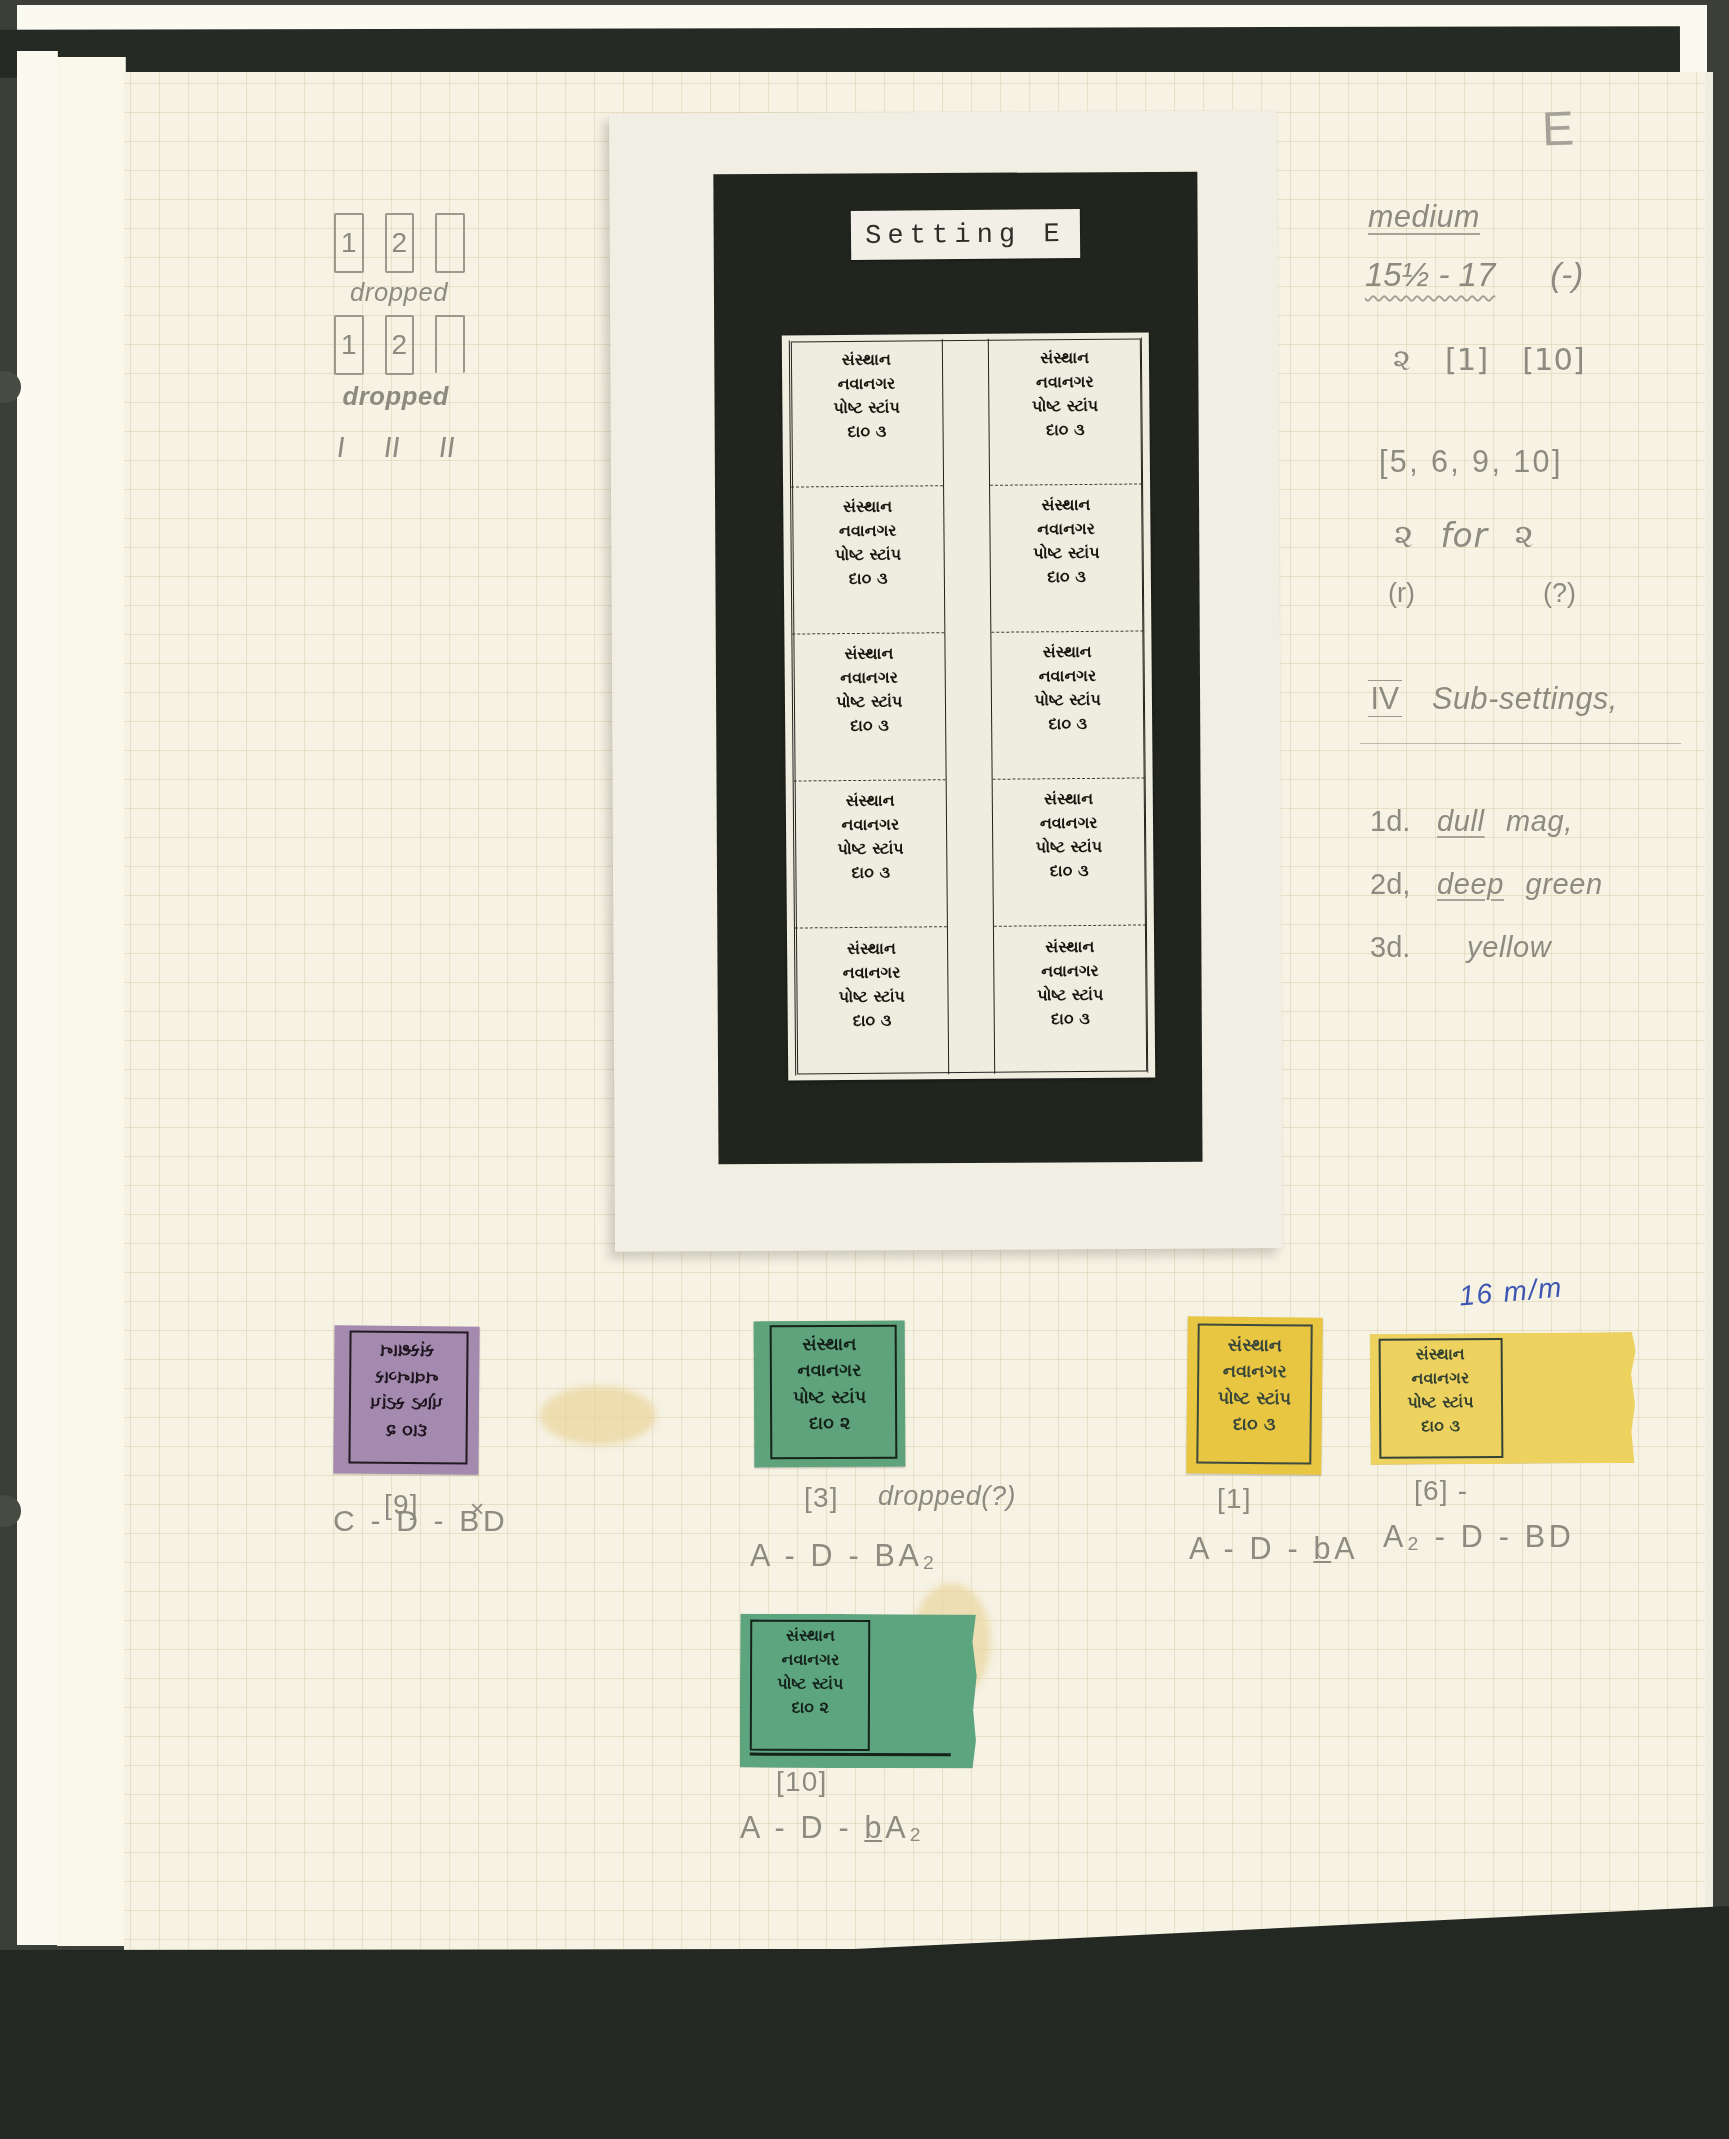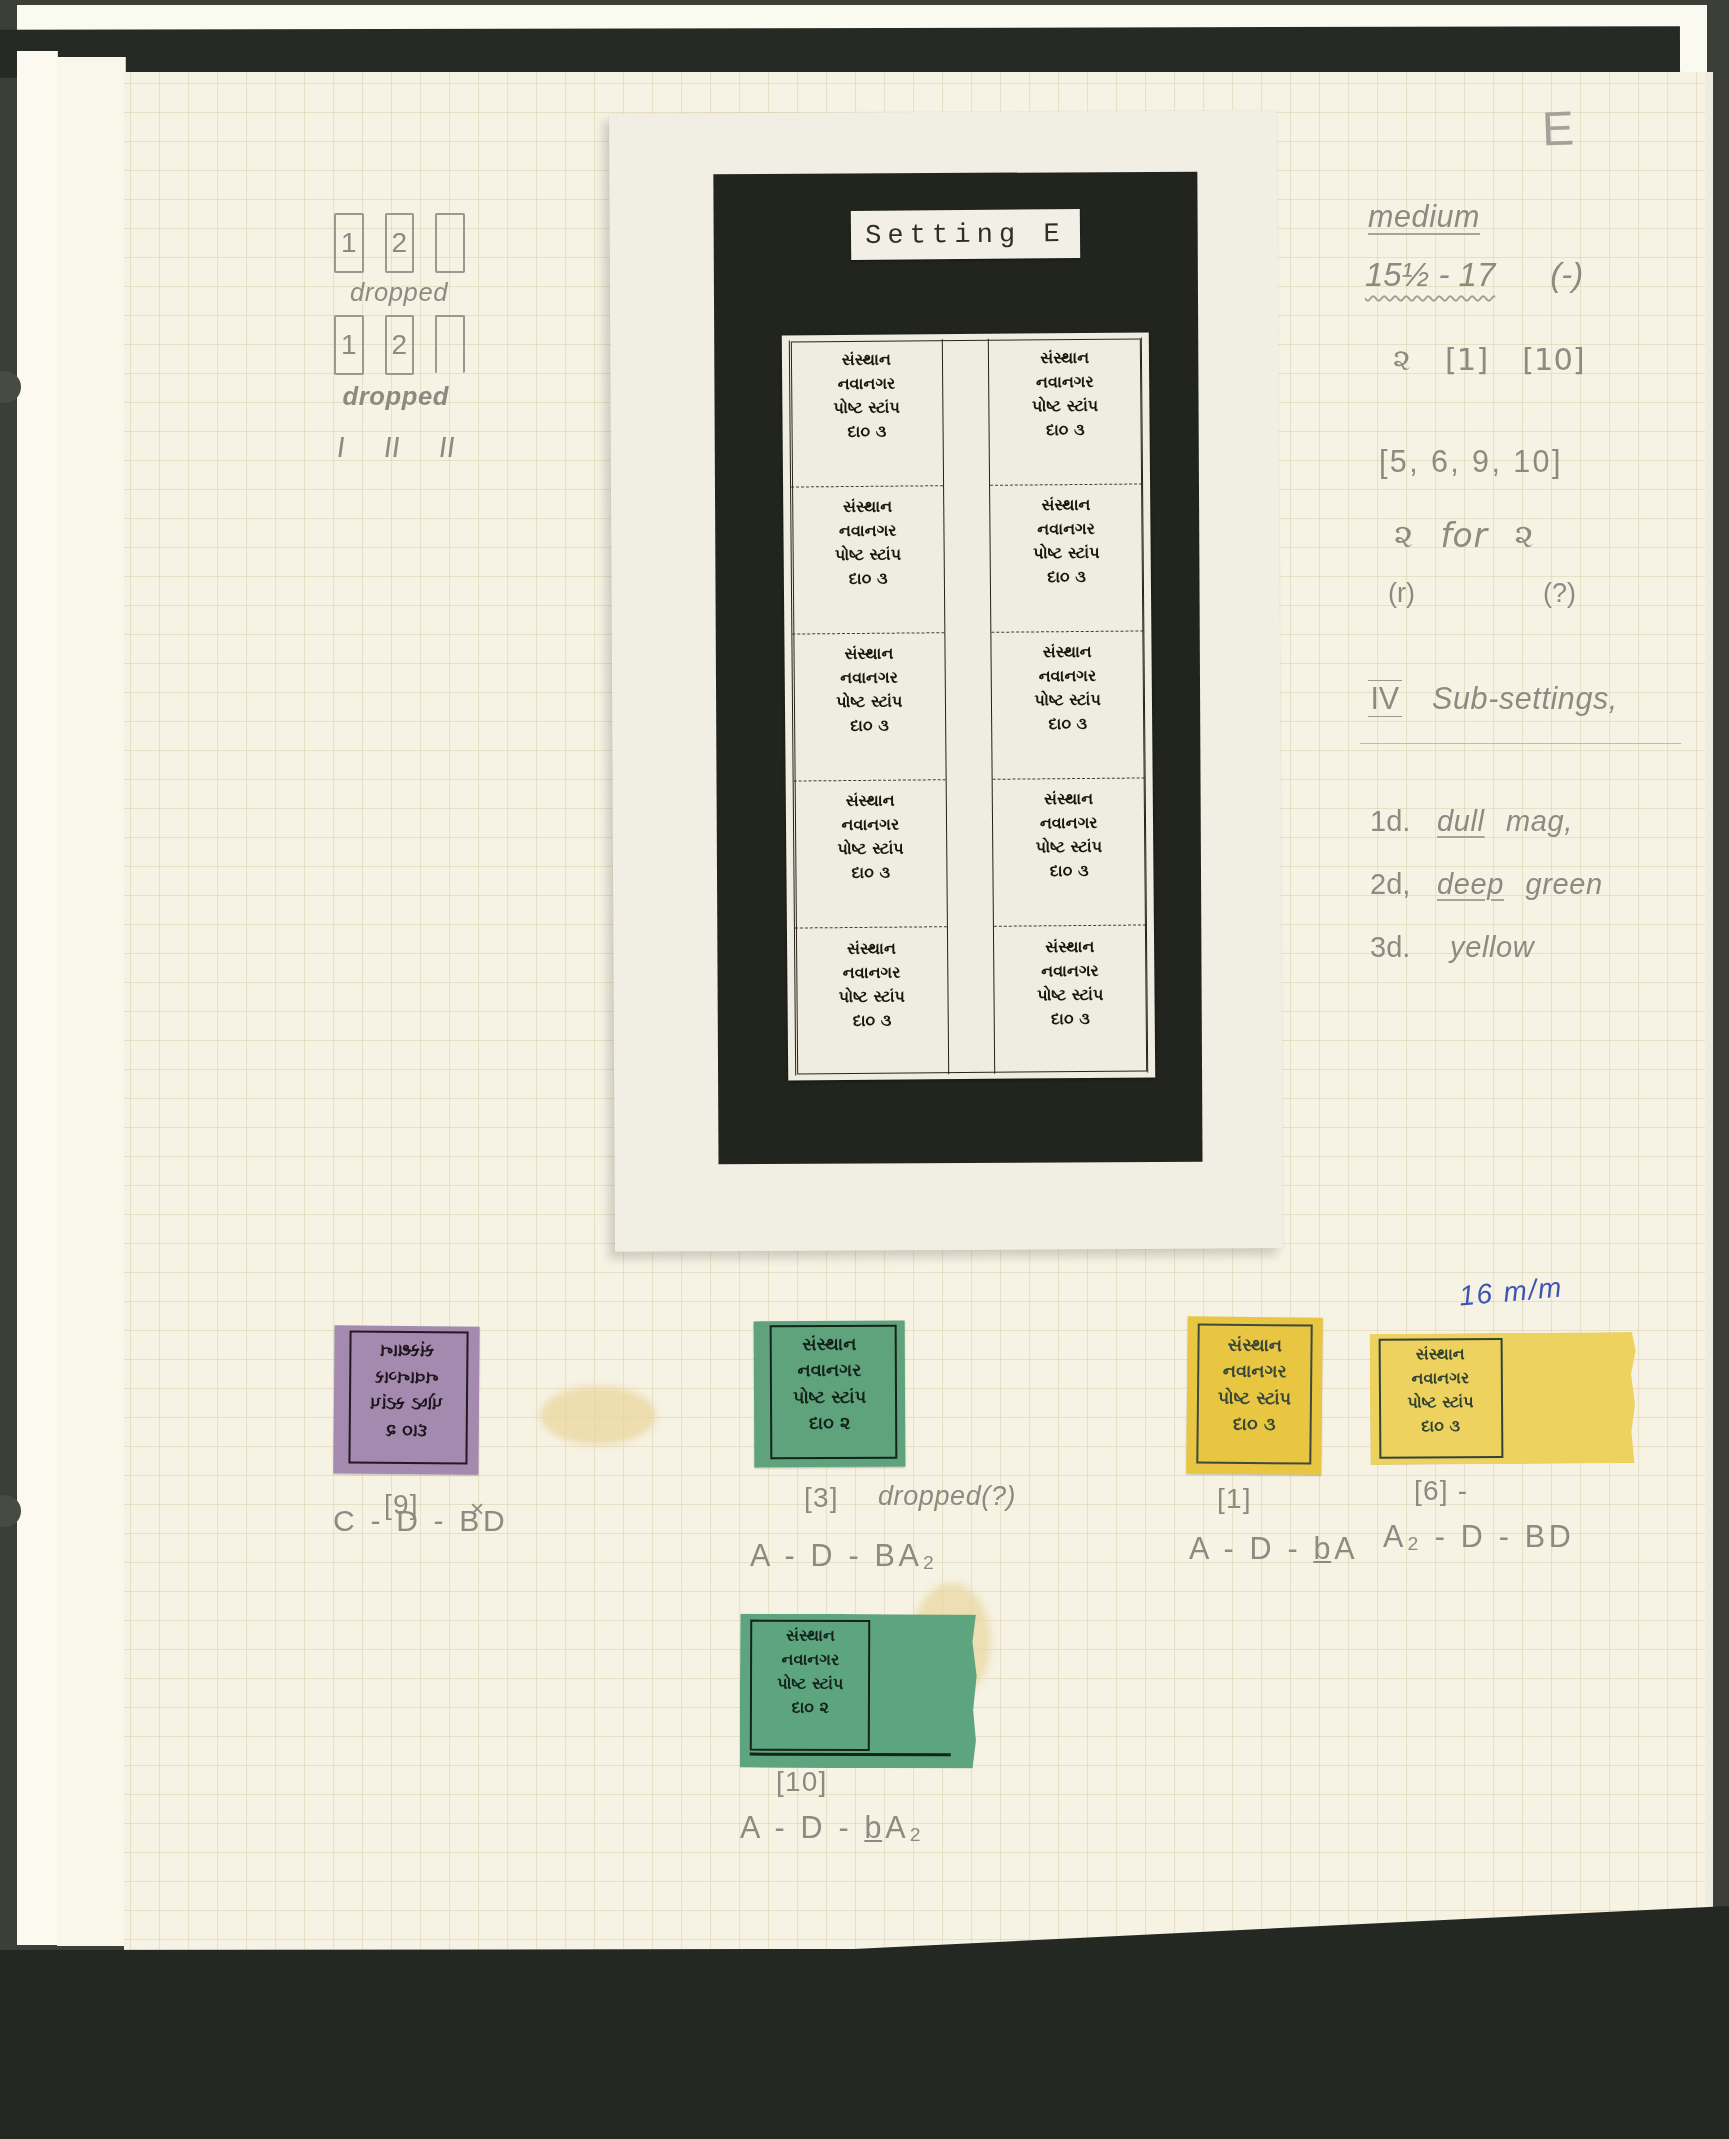--- a/index.html
+++ b/index.html
@@ -229,21 +229,21 @@
       <span class="cursive" style="margin-left:13.4px;">mag,</span>
     </div>
     <div>
       <span style="display:inline-block;width:59px;">2d,</span>
       <span class="em-u cursive">deep</span>
       <span class="cursive" style="margin-left:13.4px;">green</span>
     </div>
     <div>
       <span style="display:inline-block;width:59px;">3d.</span>
       <span class="em-u cursive"></span>
-      <span class="cursive" style="margin-left:13px;">yellow</span>
+      <span class="cursive" style="margin-left:30px;">yellow</span>
     </div>
   </div>
 
   <div class="abs stain" style="left:540px;top:1386px;width:116px;height:59px;background:rgba(233,214,158,0.75);"></div>
   <div class="abs stain" style="left:912px;top:1583px;width:79px;height:116px;background:rgba(233,214,158,0.7);"></div>
 
   <div class="abs stamp" style="left:334px;top:1326px;width:145px;height:148px;background:#a38aae;transform:rotate(0.5deg);color:#231a24;">
     <div class="frame" style="left:14.6px;right:11px;top:4.9px;bottom:9.8px;"></div>
     <div class="stamp-text mirror" style="top:11px;font-size:17.7px;color:#1e151f;">
       <div>સંસ્થાન</div>

